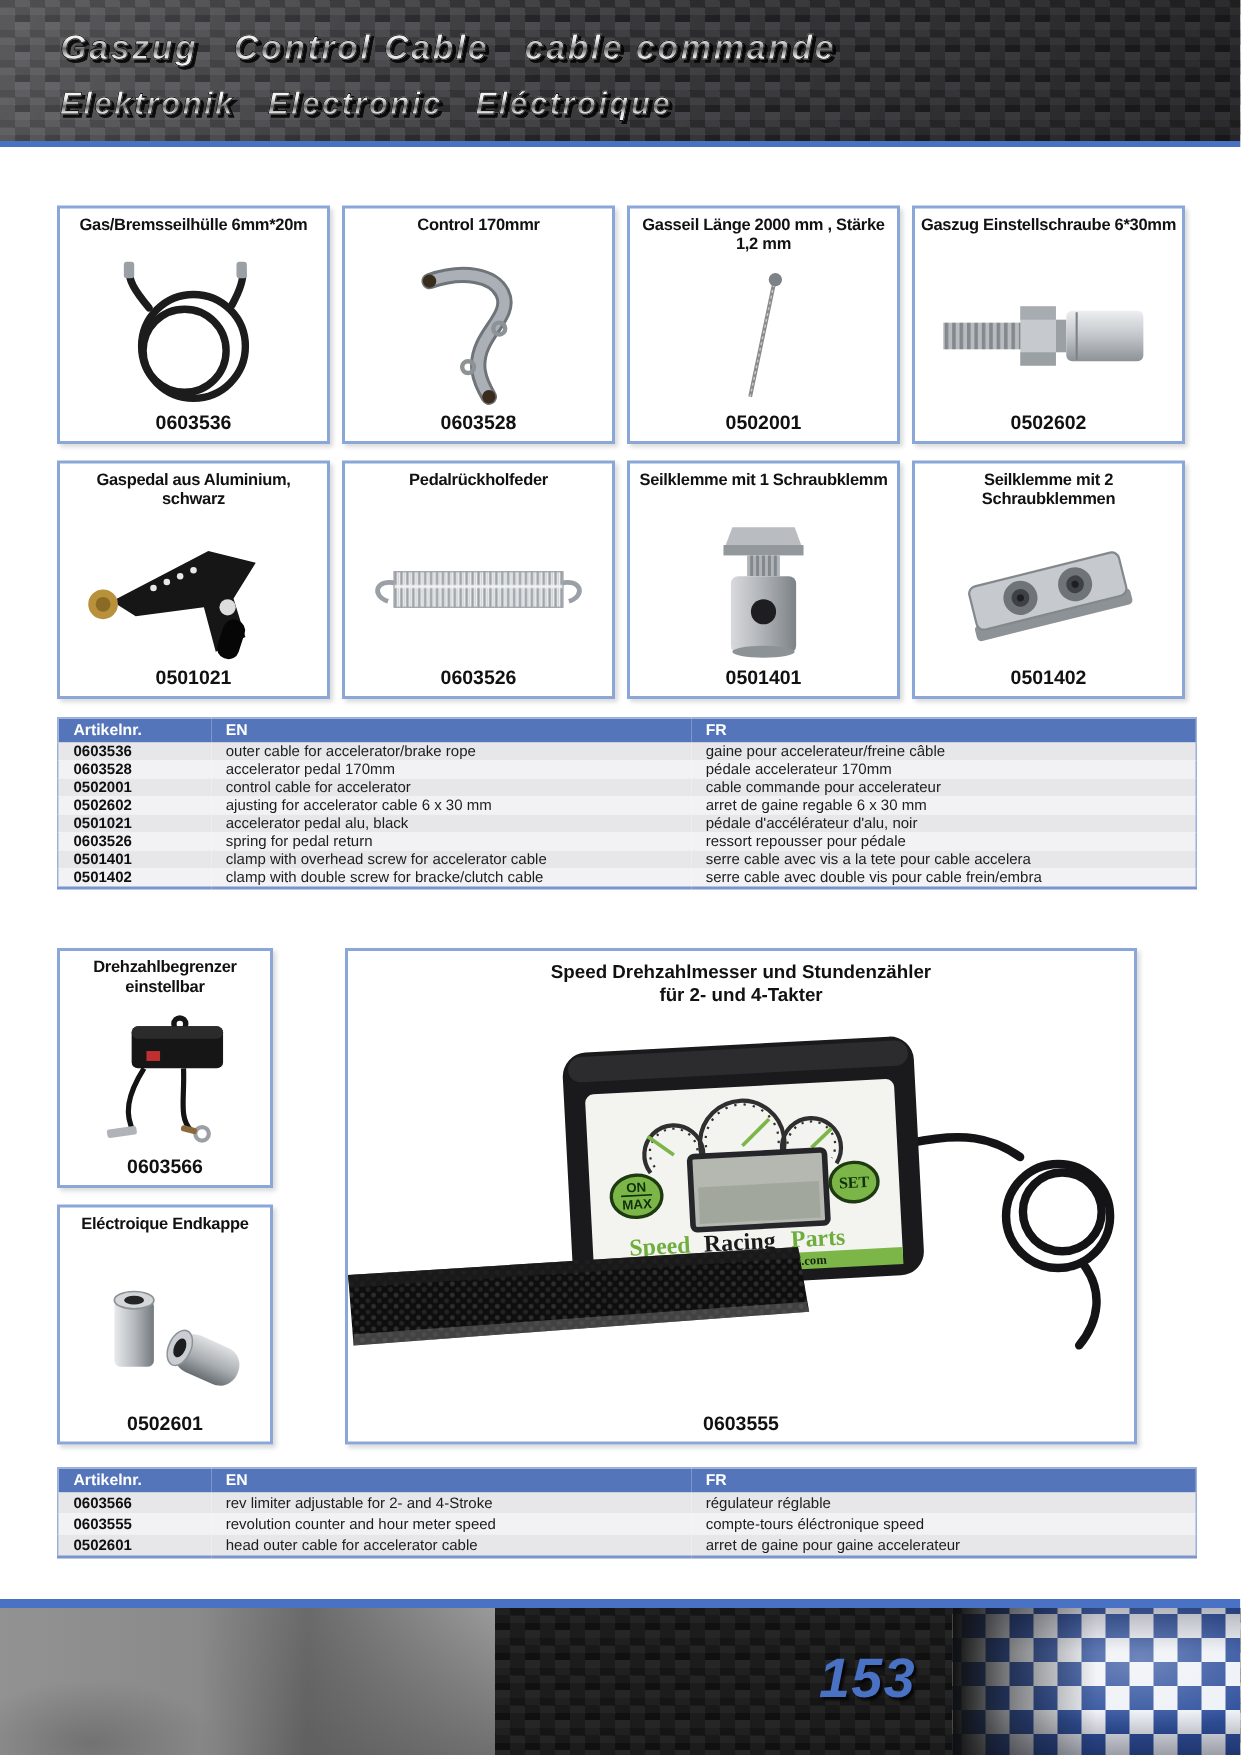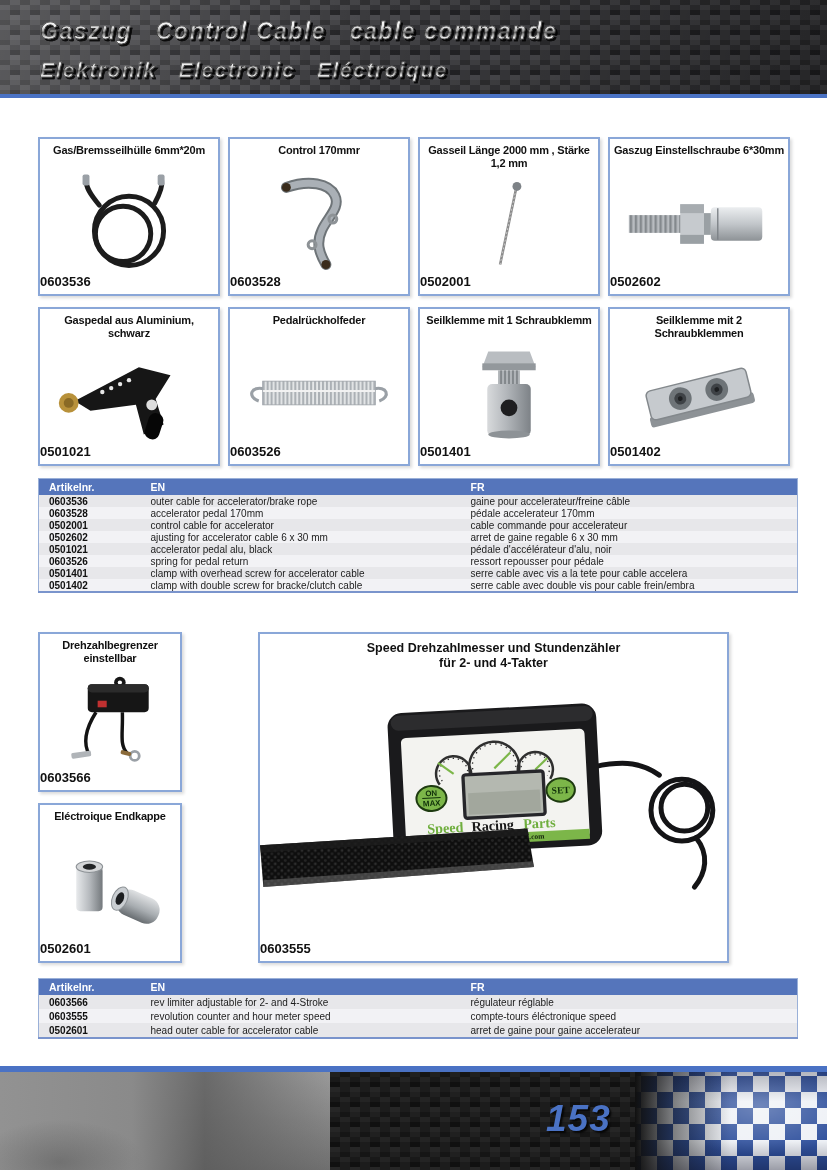--- a/index.html
+++ b/index.html
@@ -34,35 +34,35 @@
       background:linear-gradient(100deg,rgba(255,255,255,.16) 0%,rgba(255,255,255,0) 45%,rgba(0,0,0,.35) 100%);}
   .chrome{position:absolute;z-index:2;font-style:italic;font-weight:bold;letter-spacing:1.5px;white-space:pre;
       background:linear-gradient(180deg,#ffffff 0%,#ececec 32%,#9d9d9d 48%,#5f5f5f 53%,#e2e2e2 72%,#fcfcfc 100%);
       -webkit-background-clip:text;background-clip:text;color:transparent;-webkit-text-fill-color:transparent;
       -webkit-text-stroke:.6px #141414;filter:drop-shadow(2px 2px 0 rgba(0,0,0,.85));}
   .chrome.l1{top:18px;left:40px;font-size:23px;}
   .chrome.l2{top:58px;left:40px;font-size:21px;}
 
   
   .card{background:#fff;border:2px solid #8aa7d8;box-shadow:2px 2px 3px rgba(0,0,0,.15);
-        display:flex;flex-direction:column;box-sizing:border-box;}
+        display:flex;flex-direction:column;align-items:center;box-sizing:border-box;}
   .card-title{font-weight:bold;font-size:11px;letter-spacing:-.2px;text-align:center;
         padding:5px 3px 1px 3px;line-height:13px;min-height:27px;}
   .card-img{flex:1;width:100%;display:flex;align-items:center;justify-content:center;overflow:hidden;}
   .card-img svg{display:block;}
   .card-number{font-weight:bold;font-size:13px;padding:1px 0 5px 0;}
 
   .grid-top{position:absolute;top:137px;left:38px;width:752px;display:grid;
         grid-template-columns:repeat(4,182px);grid-auto-rows:159px;column-gap:8px;row-gap:11px;}
 
   .bottom-section{position:absolute;top:632px;left:38px;width:759px;}
   .left-col{position:absolute;top:0;left:0;width:182px;}
   .left-col .card{width:144px;height:160px;}
   .left-col .card + .card{margin-top:11px;}
-  .big-card{position:absolute;top:0;left:192px;width:471px;height:331px;margin-left:28px;}
+  .big-card{position:absolute;top:0;left:192px;width:528px;height:331px;}
   .big-title{font-weight:bold;font-size:12.5px;text-align:center;line-height:15px;padding-top:7px;}
 
   
   .ptable{position:absolute;left:38px;width:759px;border-collapse:collapse;table-layout:fixed;
         border:1px solid #9ab0d8;border-bottom:2px solid #7a94cc;font-size:10px;}
   .ptable.t1{top:478px;}
   .ptable.t2{top:978px;}
   .ptable th{background:#5575bb;color:#fff;font-weight:bold;text-align:left;height:16px;
         font-size:10.5px;padding:0 0 0 10px;}
   .ptable td{padding:0 0 0 10px;color:#1c1c1c;}

